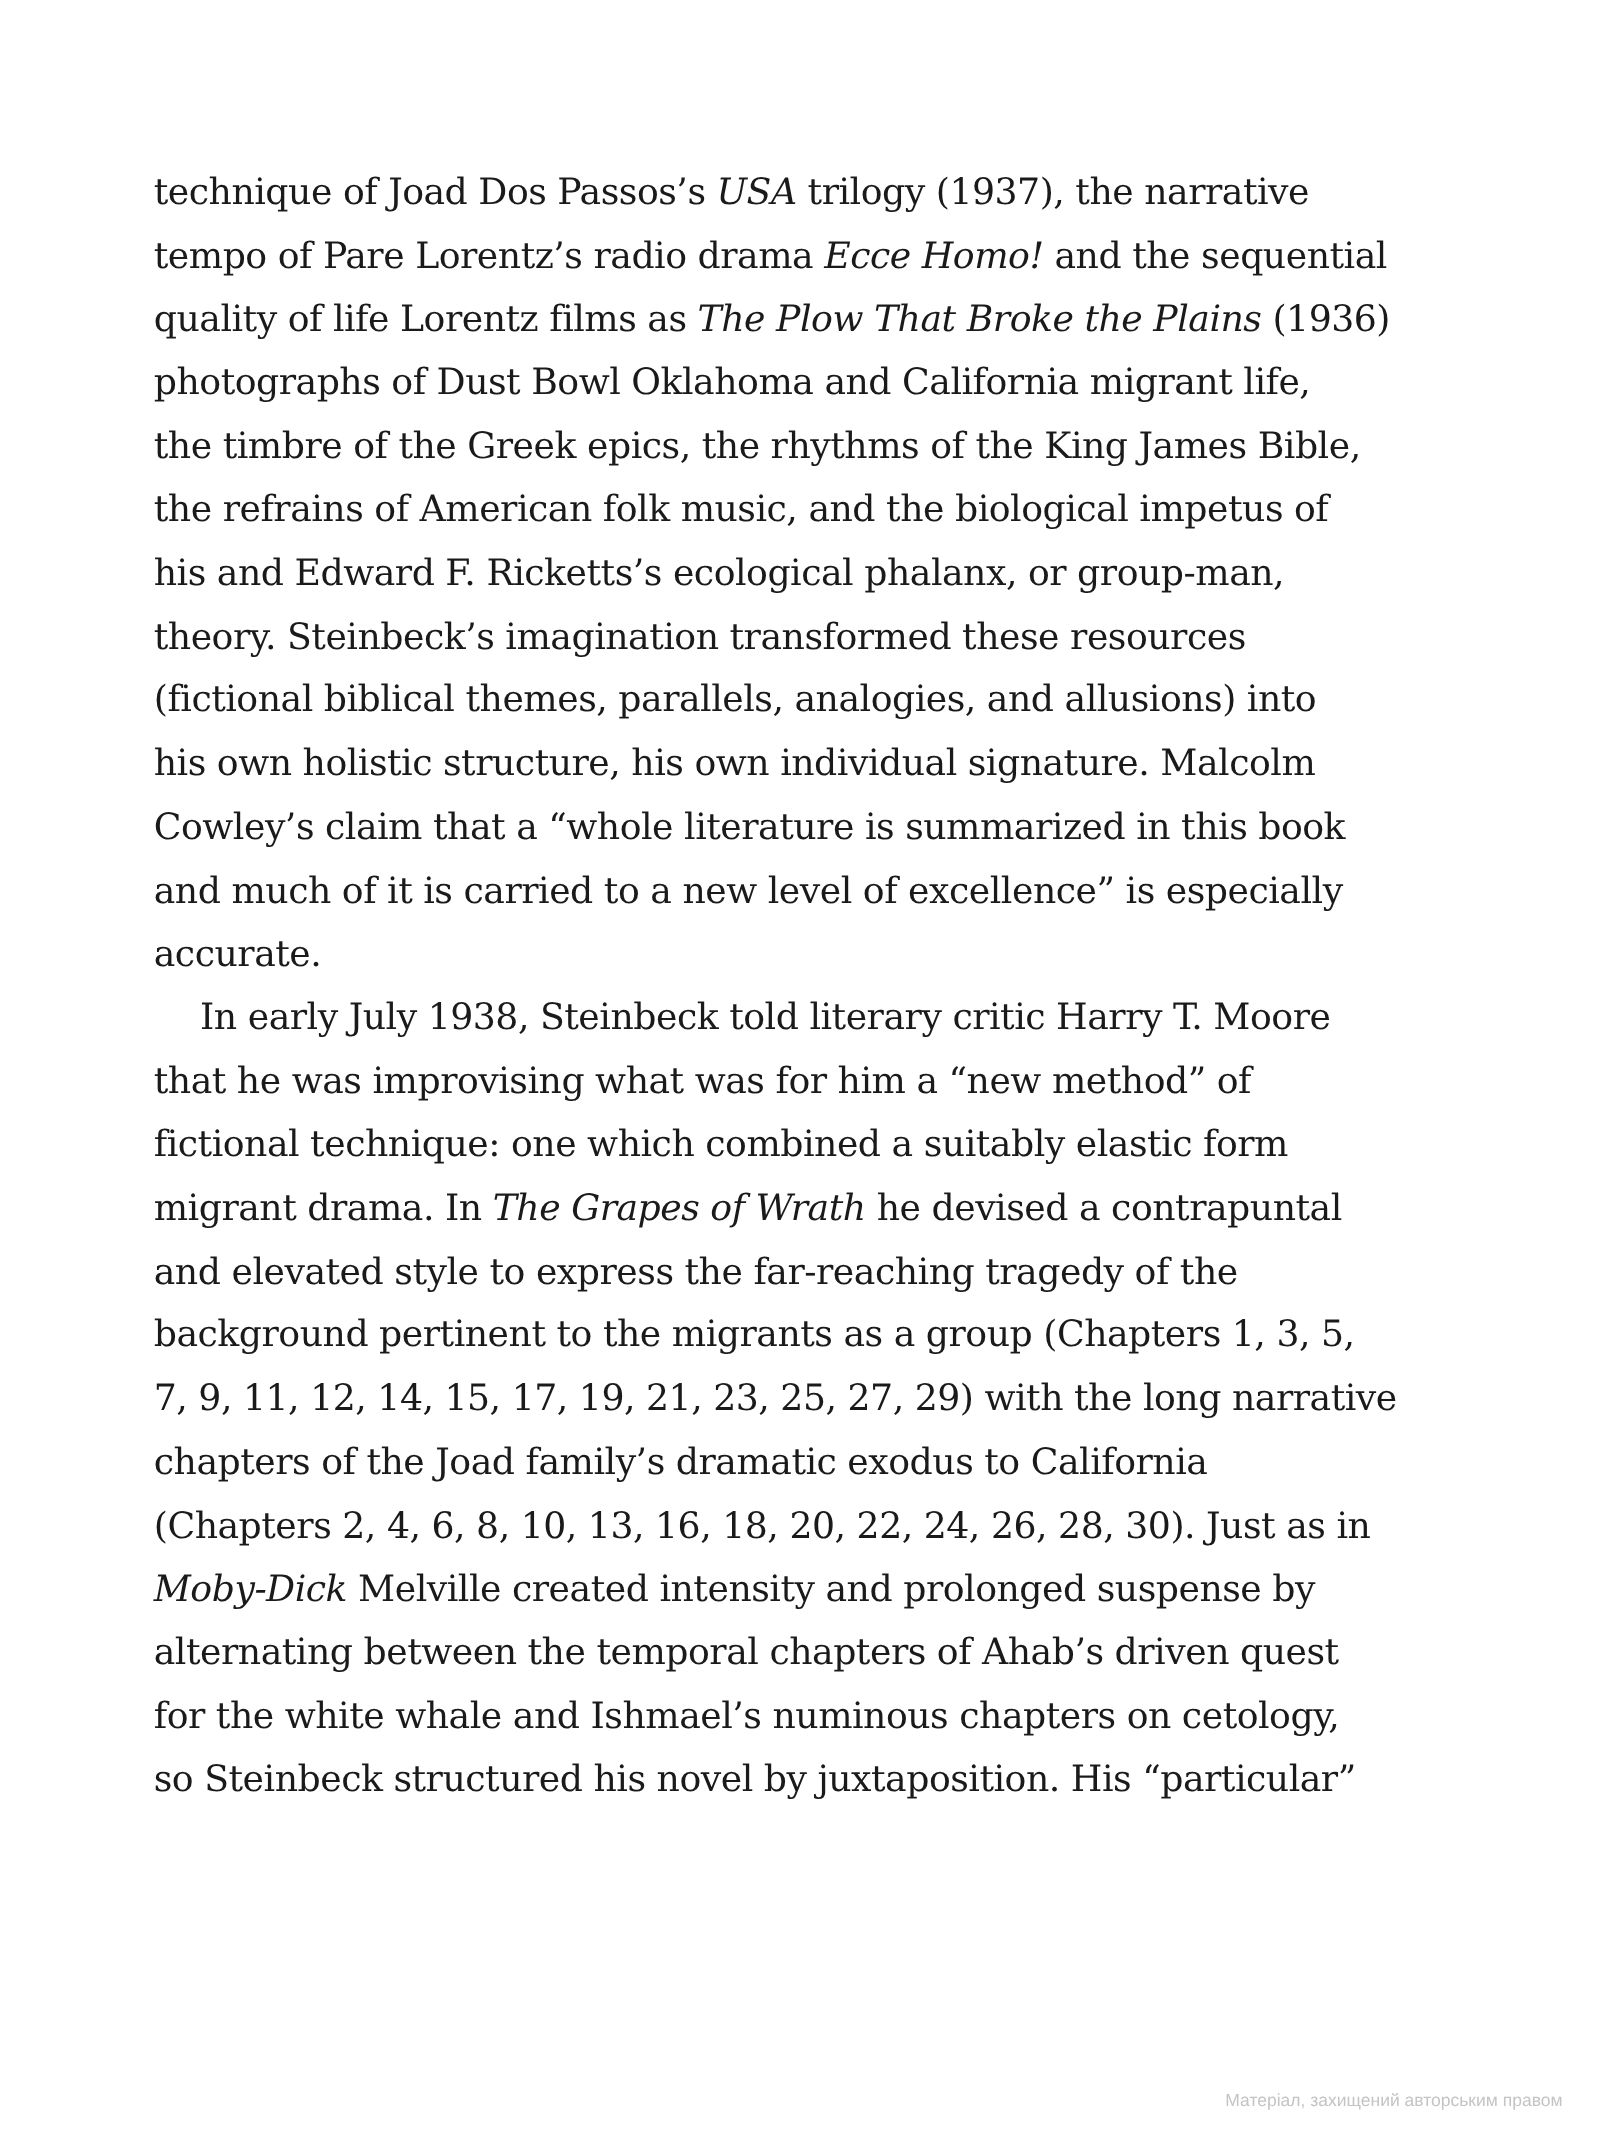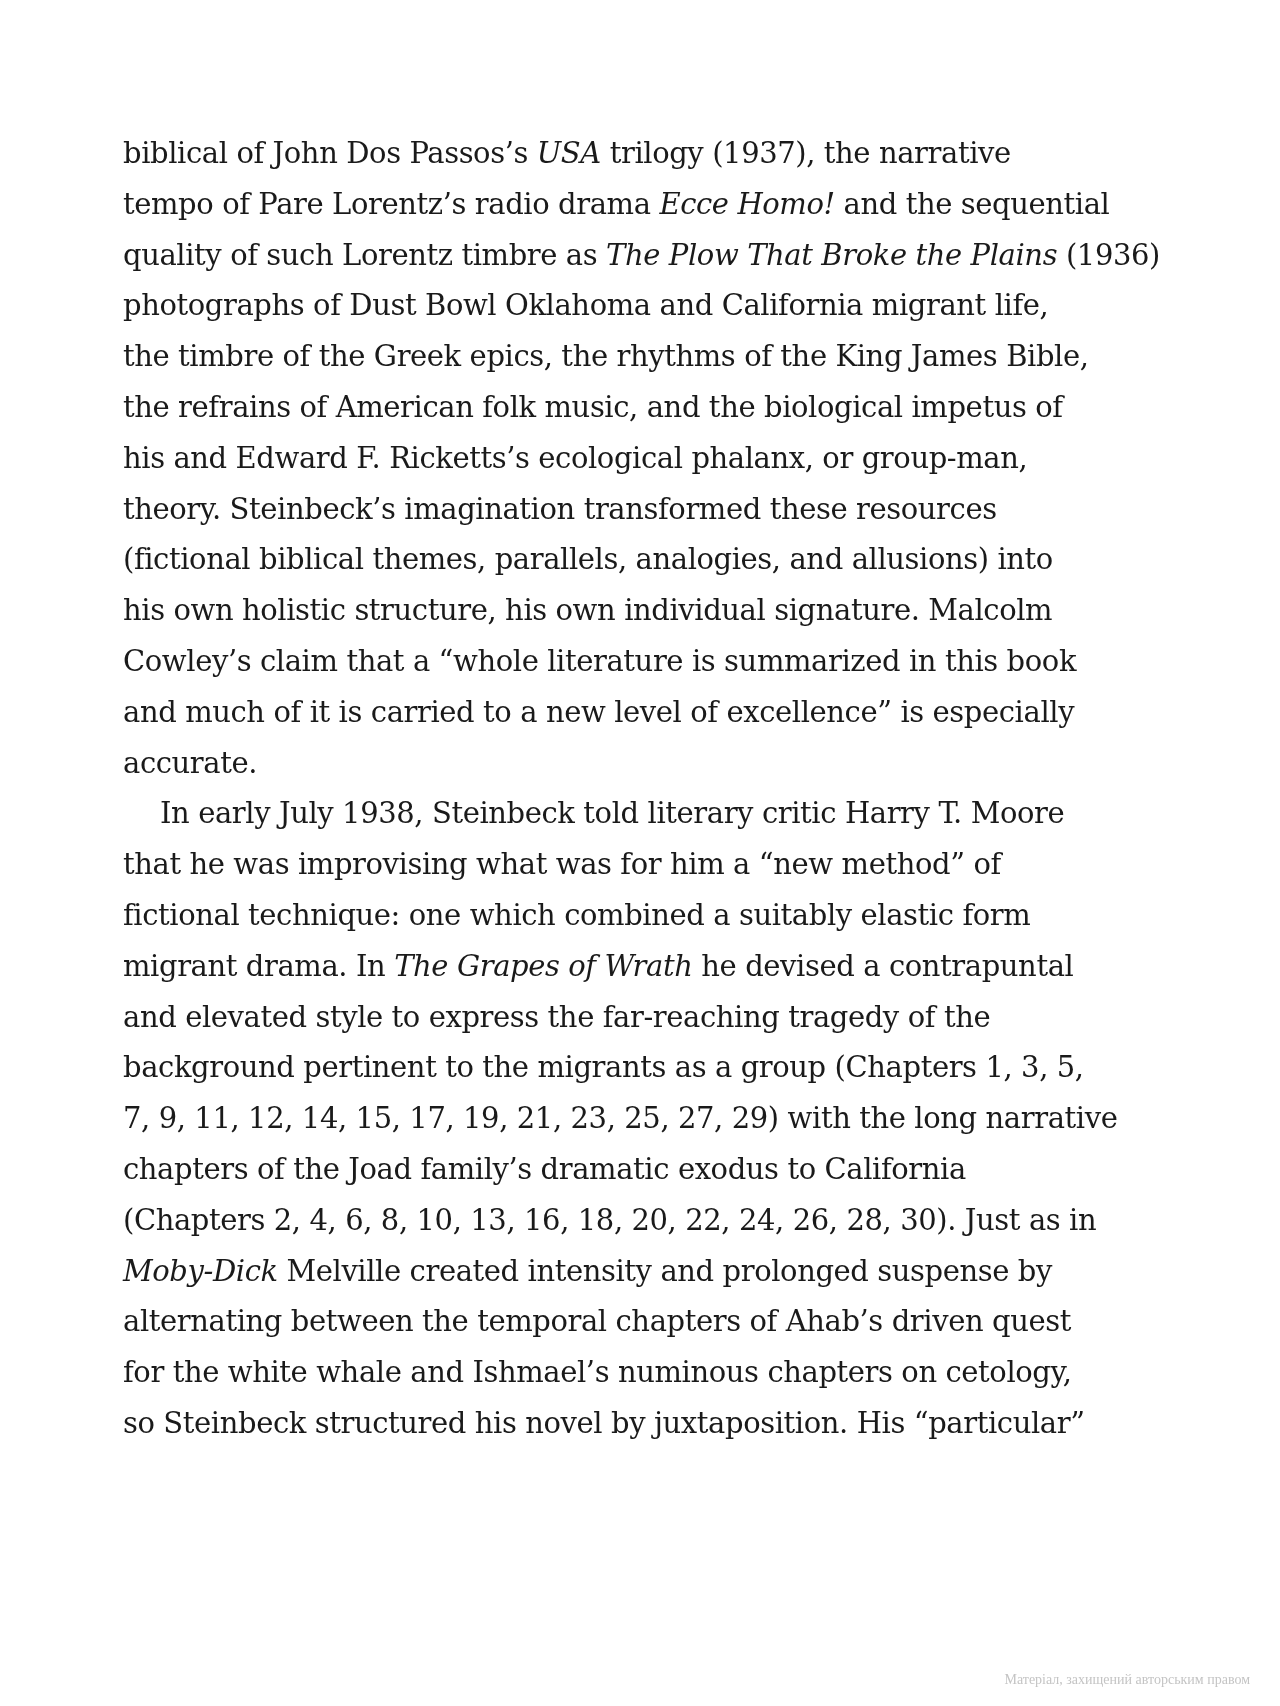--- a/index.html
+++ b/index.html
@@ -31,34 +31,34 @@
   .indent {
     padding-left: 37px;
   }
   .it {
     font-style: italic;
   }
   .watermark {
     position: absolute;
     right: 30px;
     top: 1672px;
-    font-family: Liberation Serif, serif;
+    font-family: Liberation Sans, sans-serif;
     font-size: 14px;
     color: #c4c4c4;
     text-align: center;
   }
 </style>
 </head>
 <body>
 
 <div class="page" id="page">
     <div>
-      <span class="line"><span>biblical of John Dos Passos’s </span><span class="it">USA</span><span> trilogy (1937), the narrative</span></span>
+      <span class="line"><span>technique of Joad Dos Passos’s </span><span class="it">USA</span><span> trilogy (1937), the narrative</span></span>
       <span class="line"><span>tempo of Pare Lorentz’s radio drama </span><span class="it">Ecce Homo!</span><span> and the sequential</span></span>
-      <span class="line"><span>quality of such Lorentz timbre as </span><span class="it">The Plow That Broke the Plains</span><span> (1936)</span></span>
+      <span class="line"><span>quality of life Lorentz films as </span><span class="it">The Plow That Broke the Plains</span><span> (1936)</span></span>
       <span class="line"><span>photographs of Dust Bowl Oklahoma and California migrant life,</span></span>
       <span class="line"><span>the timbre of the Greek epics, the rhythms of the King James Bible,</span></span>
       <span class="line"><span>the refrains of American folk music, and the biological impetus of</span></span>
       <span class="line"><span>his and Edward F. Ricketts’s ecological phalanx, or group-man,</span></span>
       <span class="line"><span>theory. Steinbeck’s imagination transformed these resources</span></span>
       <span class="line"><span>(fictional biblical themes, parallels, analogies, and allusions) into</span></span>
       <span class="line"><span>his own holistic structure, his own individual signature. Malcolm</span></span>
       <span class="line"><span>Cowley’s claim that a “whole literature is summarized in this book</span></span>
       <span class="line"><span>and much of it is carried to a new level of excellence” is especially</span></span>
       <span class="line"><span>accurate.</span></span>

